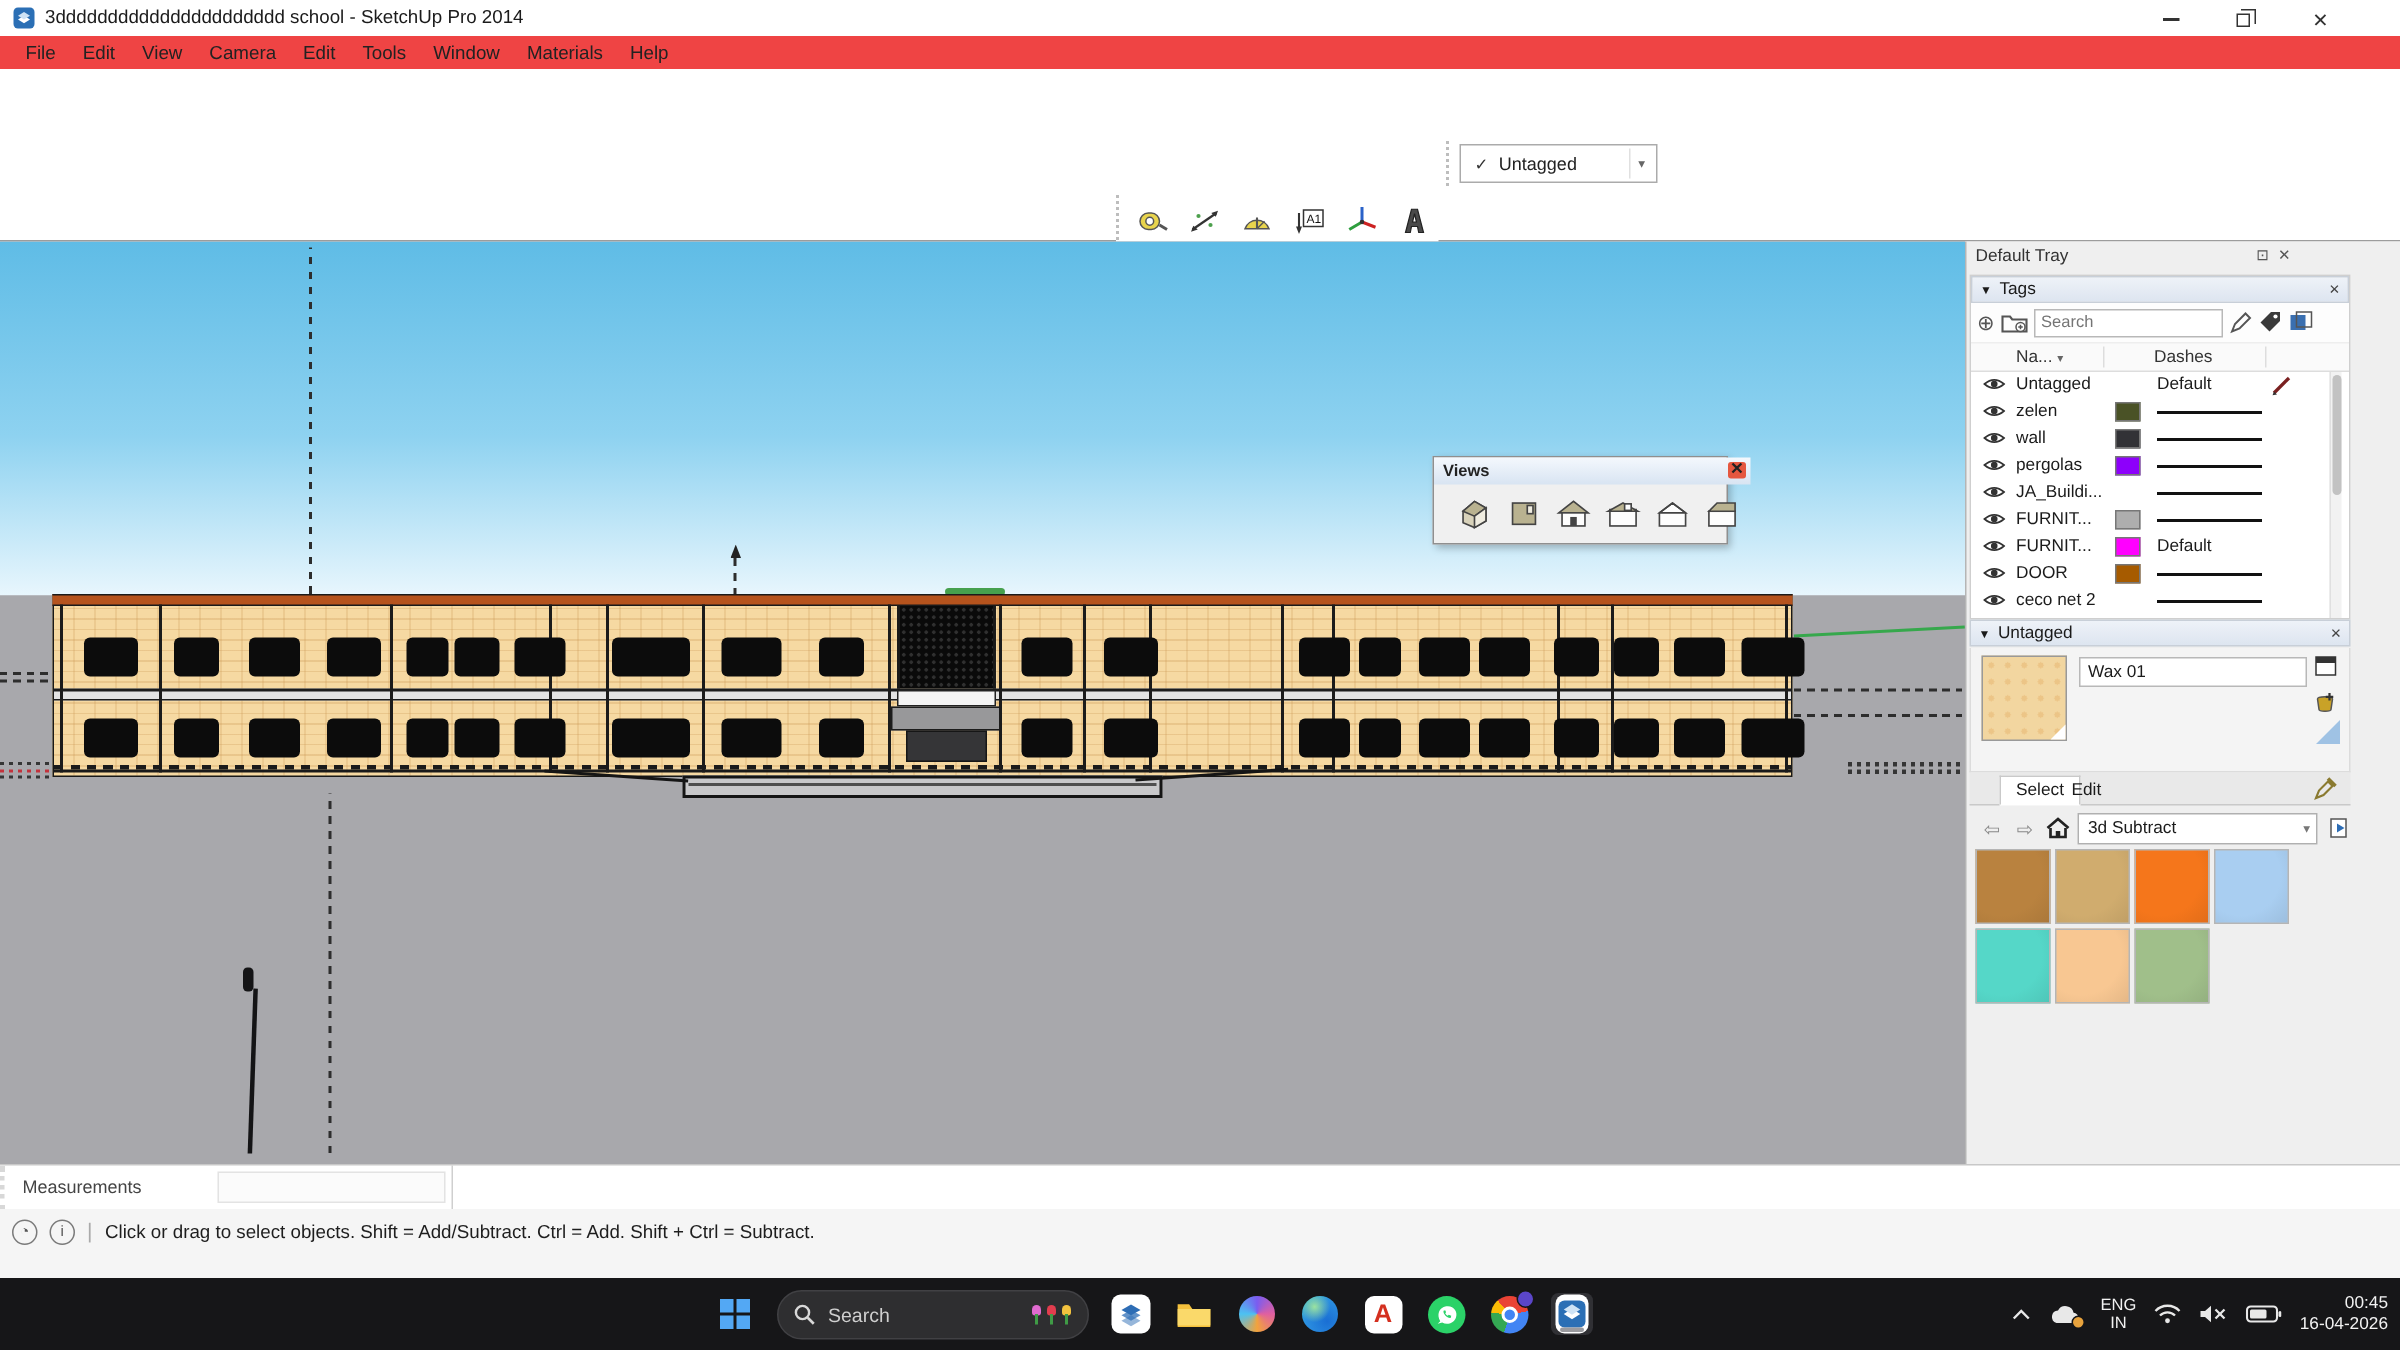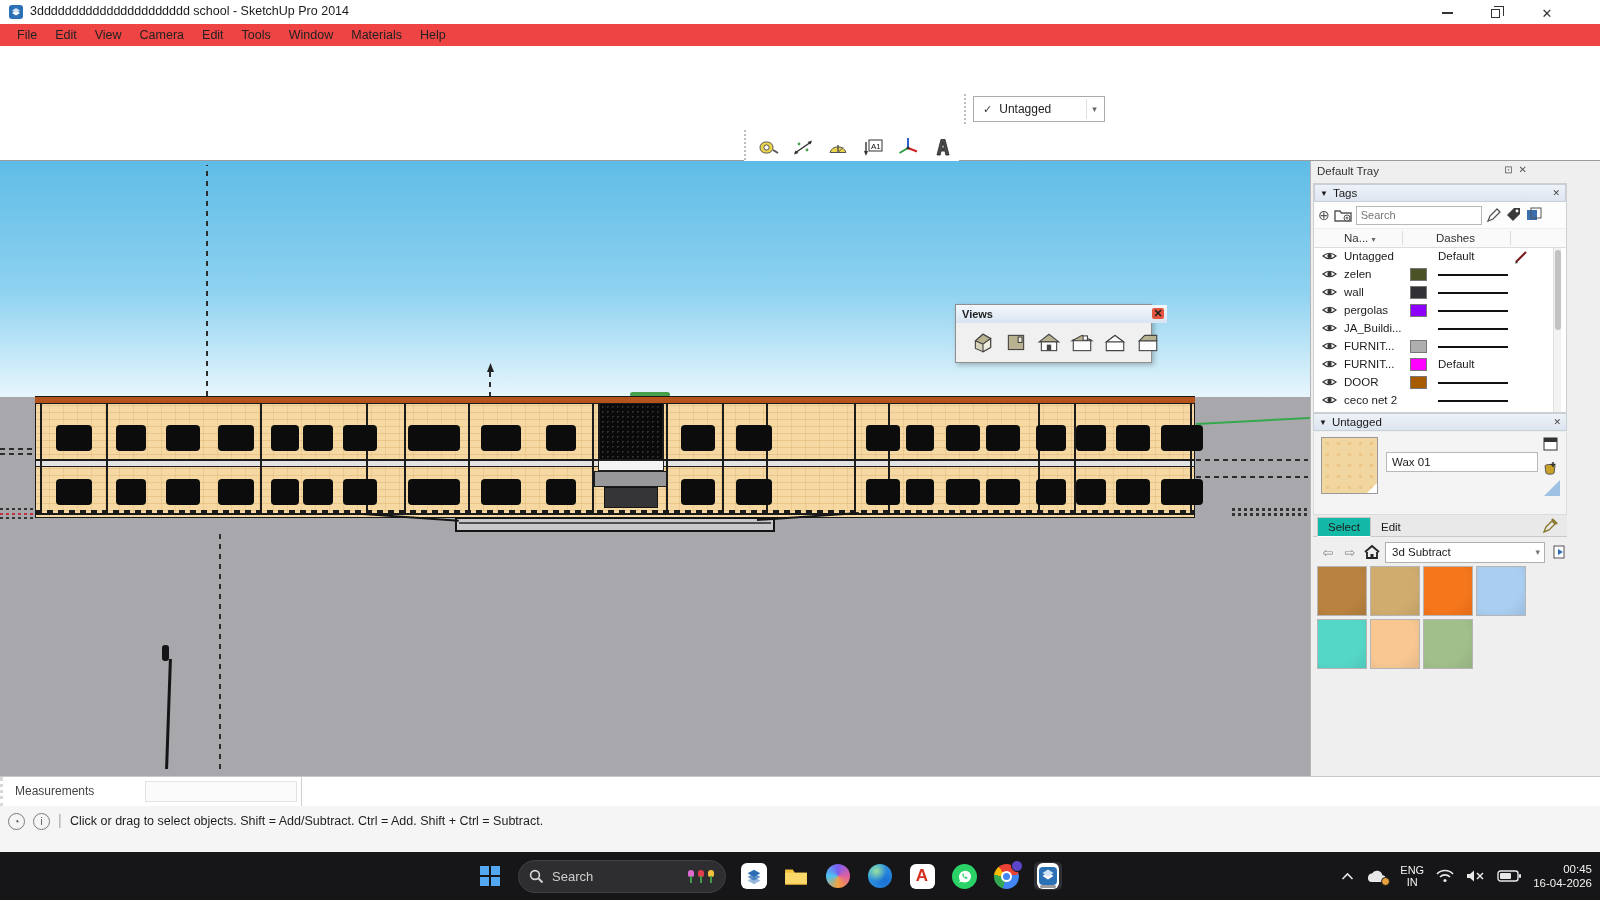--- a/index.html
+++ b/index.html
@@ -101,27 +101,27 @@
   .tag-dashlabel { position:absolute; left:124px; top:2px; font-size:11.5px; color:#1b1b1b; }
   .tag-pencil { position:absolute; left:200px; top:2px; }
   #tags-scroll { left:239px; top:64px; width:8px; height:166px; background:#f2f2f2; border-left:1px solid #e0e0e0; }
   #tags-thumb { position:absolute; left:1px; top:2px; width:6px; height:80px; background:#c2c2c2; border-radius:3px; }
 
   #mat-hdr { left:2px; top:252px; width:254px; }
   #mat-body { left:2px; top:271px; width:254px; height:83px; background:#f4f4f4; border:1px solid #dcdcdc; border-top:none; }
   #mat-thumb { position:absolute; left:7px; top:5px; width:57px; height:57px; background:#f2d6a0; border:1px solid #999;
       background-image:radial-gradient(rgba(230,180,110,.5) 2px, transparent 2px); background-size:11px 11px; }
   #mat-thumb:after { content:""; position:absolute; right:0; bottom:0; width:0; height:0; border-left:10px solid transparent; border-bottom:10px solid #fff; }
-  #mat-name { position:absolute; left:72px; top:6px; width:152px; height:20px; border:1px solid #b8b8b8; background:#fff; font-size:11.5px; padding:0 5px; color:#1b1b1b; font-family:"Liberation Sans",sans-serif;margin-top:14px; }
+  #mat-name { position:absolute; left:72px; top:6px; width:152px; height:20px; border:1px solid #b8b8b8; background:#fff; font-size:11.5px; padding:0 5px; color:#1b1b1b; font-family:"Liberation Sans",sans-serif; }
   #mat-pane-icon { position:absolute; right:8px; top:5px; }
   #mat-create-icon { position:absolute; right:8px; top:28px; }
   #mat-corner { position:absolute; right:6px; top:48px; width:0; height:0; border-right:16px solid #9fc2e4; border-top:16px solid transparent; }
   #selectedit { left:2px; top:354px; width:254px; height:22px; border-bottom:1px solid #c9c9c9; background:#e9e9e9; }
   .tab { position:absolute; top:2px; height:20px; padding:0 10px; font-size:11.5px; display:flex; align-items:center; color:#1b1b1b; }
-  #tab-select { left:4px; background:#14b8a6; border:1px solid #c9c9c9; border-bottom:1px solid #fff; }
+  #tab-select { left:20px; background:#ffffff; border:1px solid #c9c9c9; border-bottom:1px solid #fff; }
   #tab-edit { left:58px; }
   #eyedropper { position:absolute; right:8px; top:2px; }
   #mat-nav { left:2px; top:378px; width:254px; height:26px; display:flex; align-items:center; gap:4px; padding-left:6px; background:#efefef; }
   .nav-arrow { font-size:13px; color:#8a8a8a; width:18px; text-align:center; }
   #mat-collection { width:160px; height:21px; border:1px solid #b0b0b0; background:#fff; display:flex; align-items:center; font-size:11.5px; padding-left:6px; position:relative; color:#1b1b1b; }
   #mat-collection .chev { position:absolute; right:4px; color:#777; font-size:9px; }
   #detail-arrow { margin-left:4px; }
   #swatches { left:2px; top:405px; width:254px; height:120px; }
   .swatch { position:absolute; width:50px; height:50px; border:1px solid #b5b5b5; }
 

